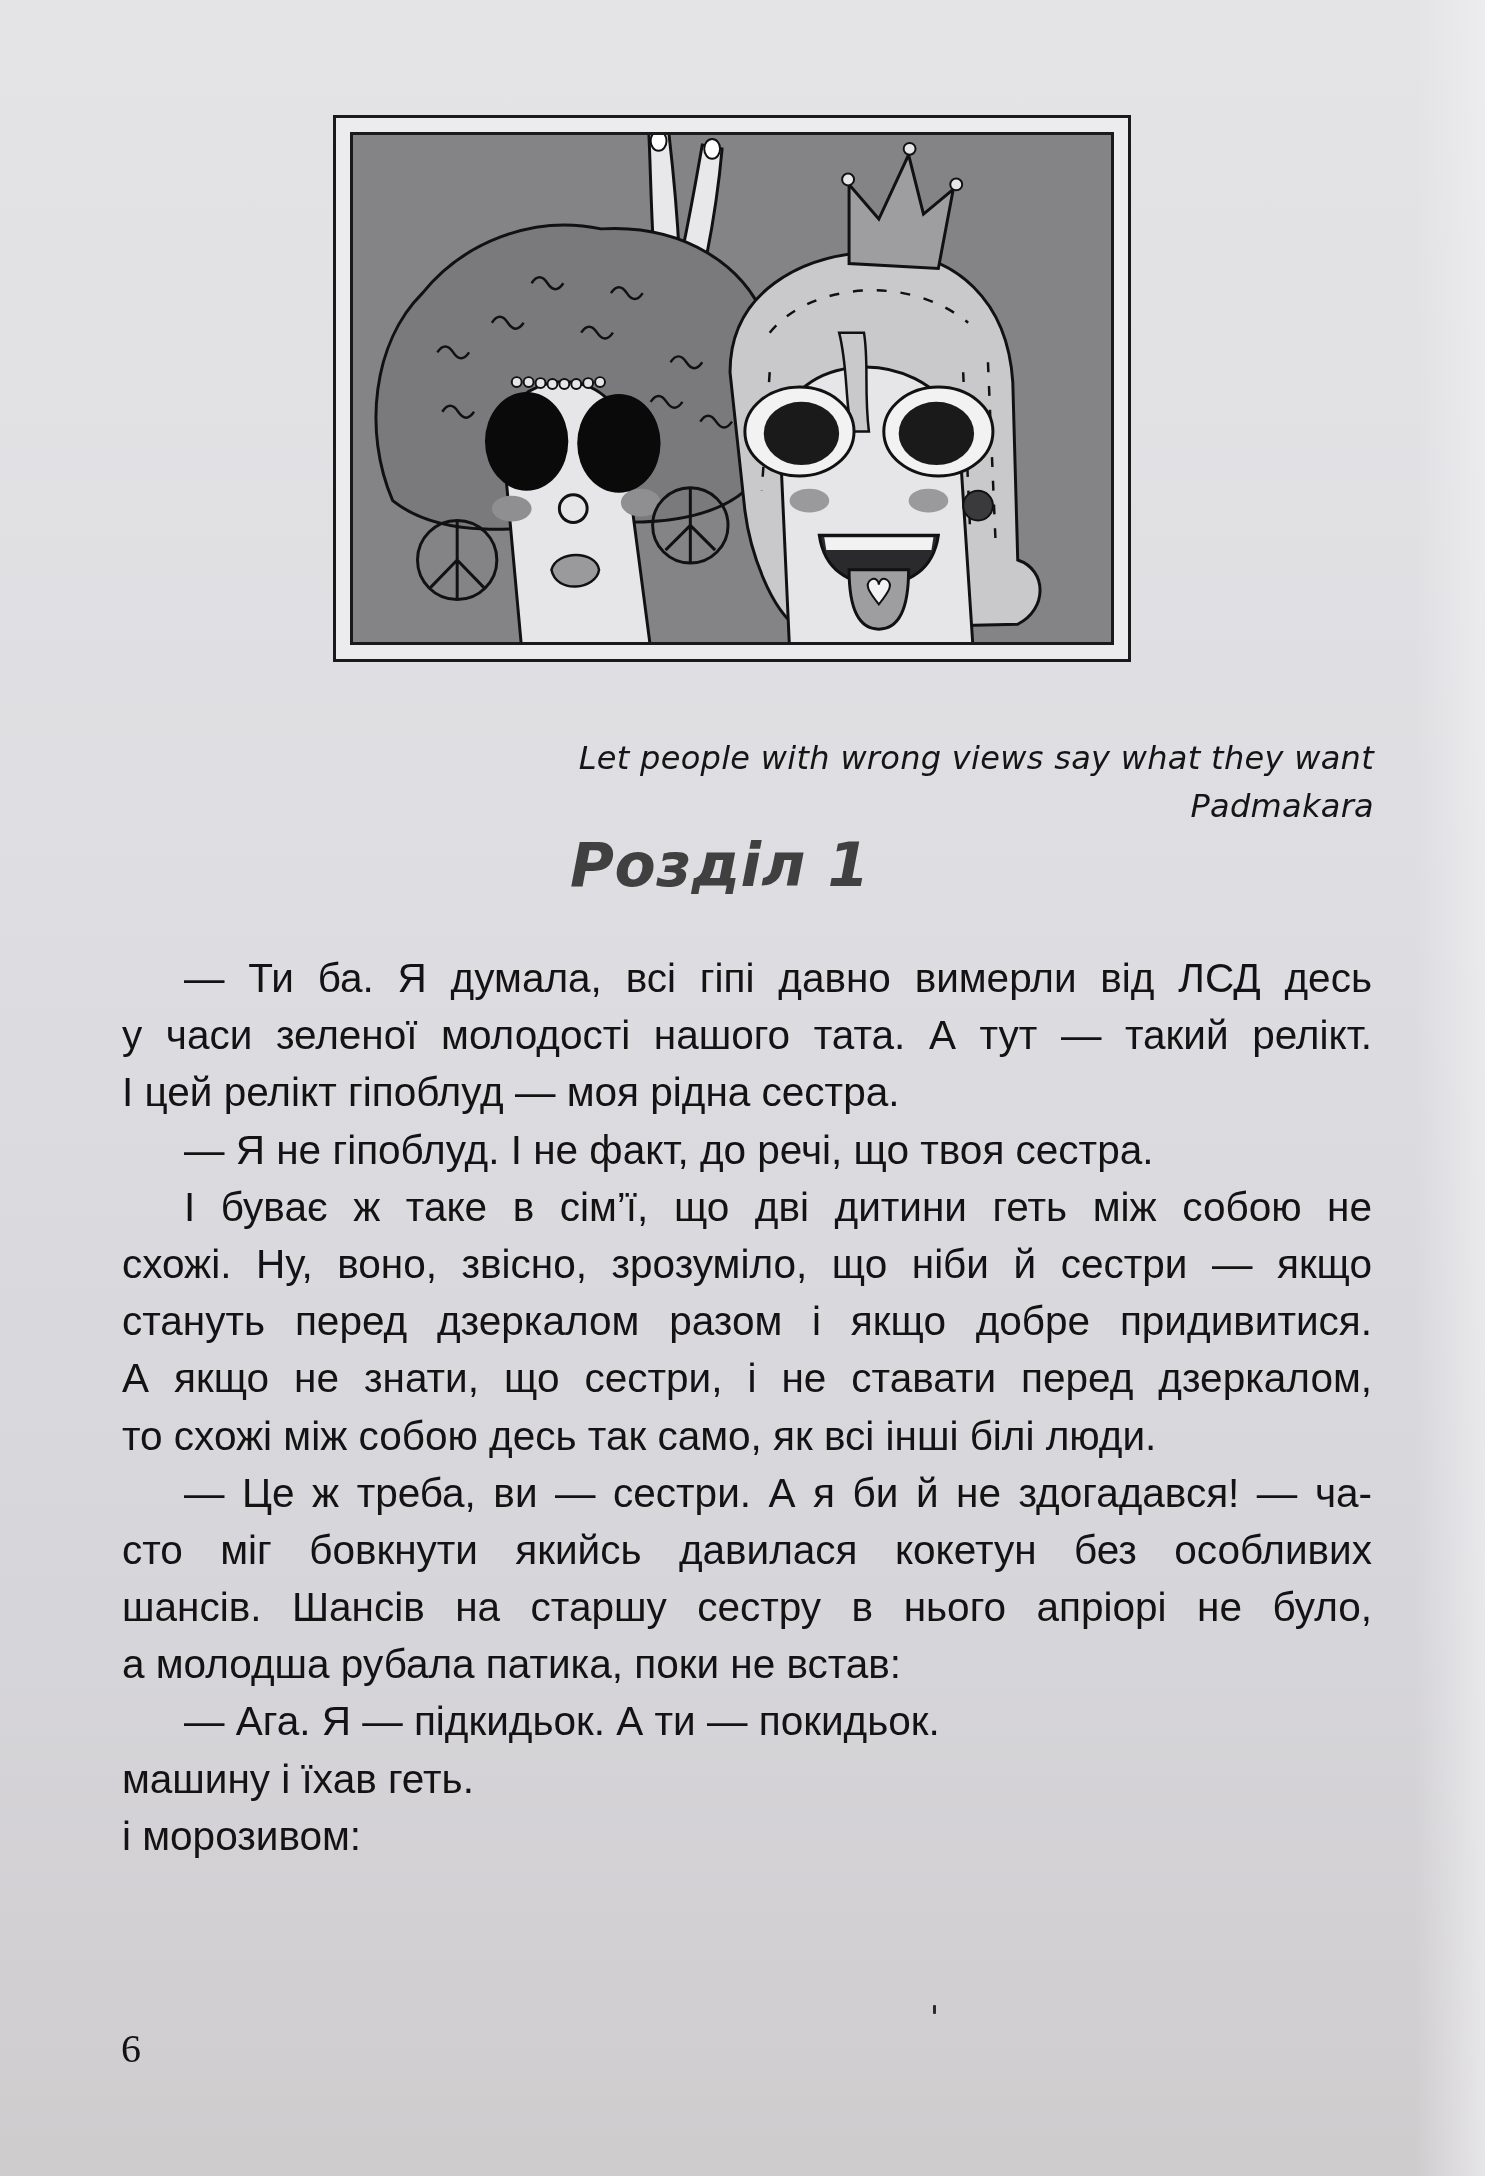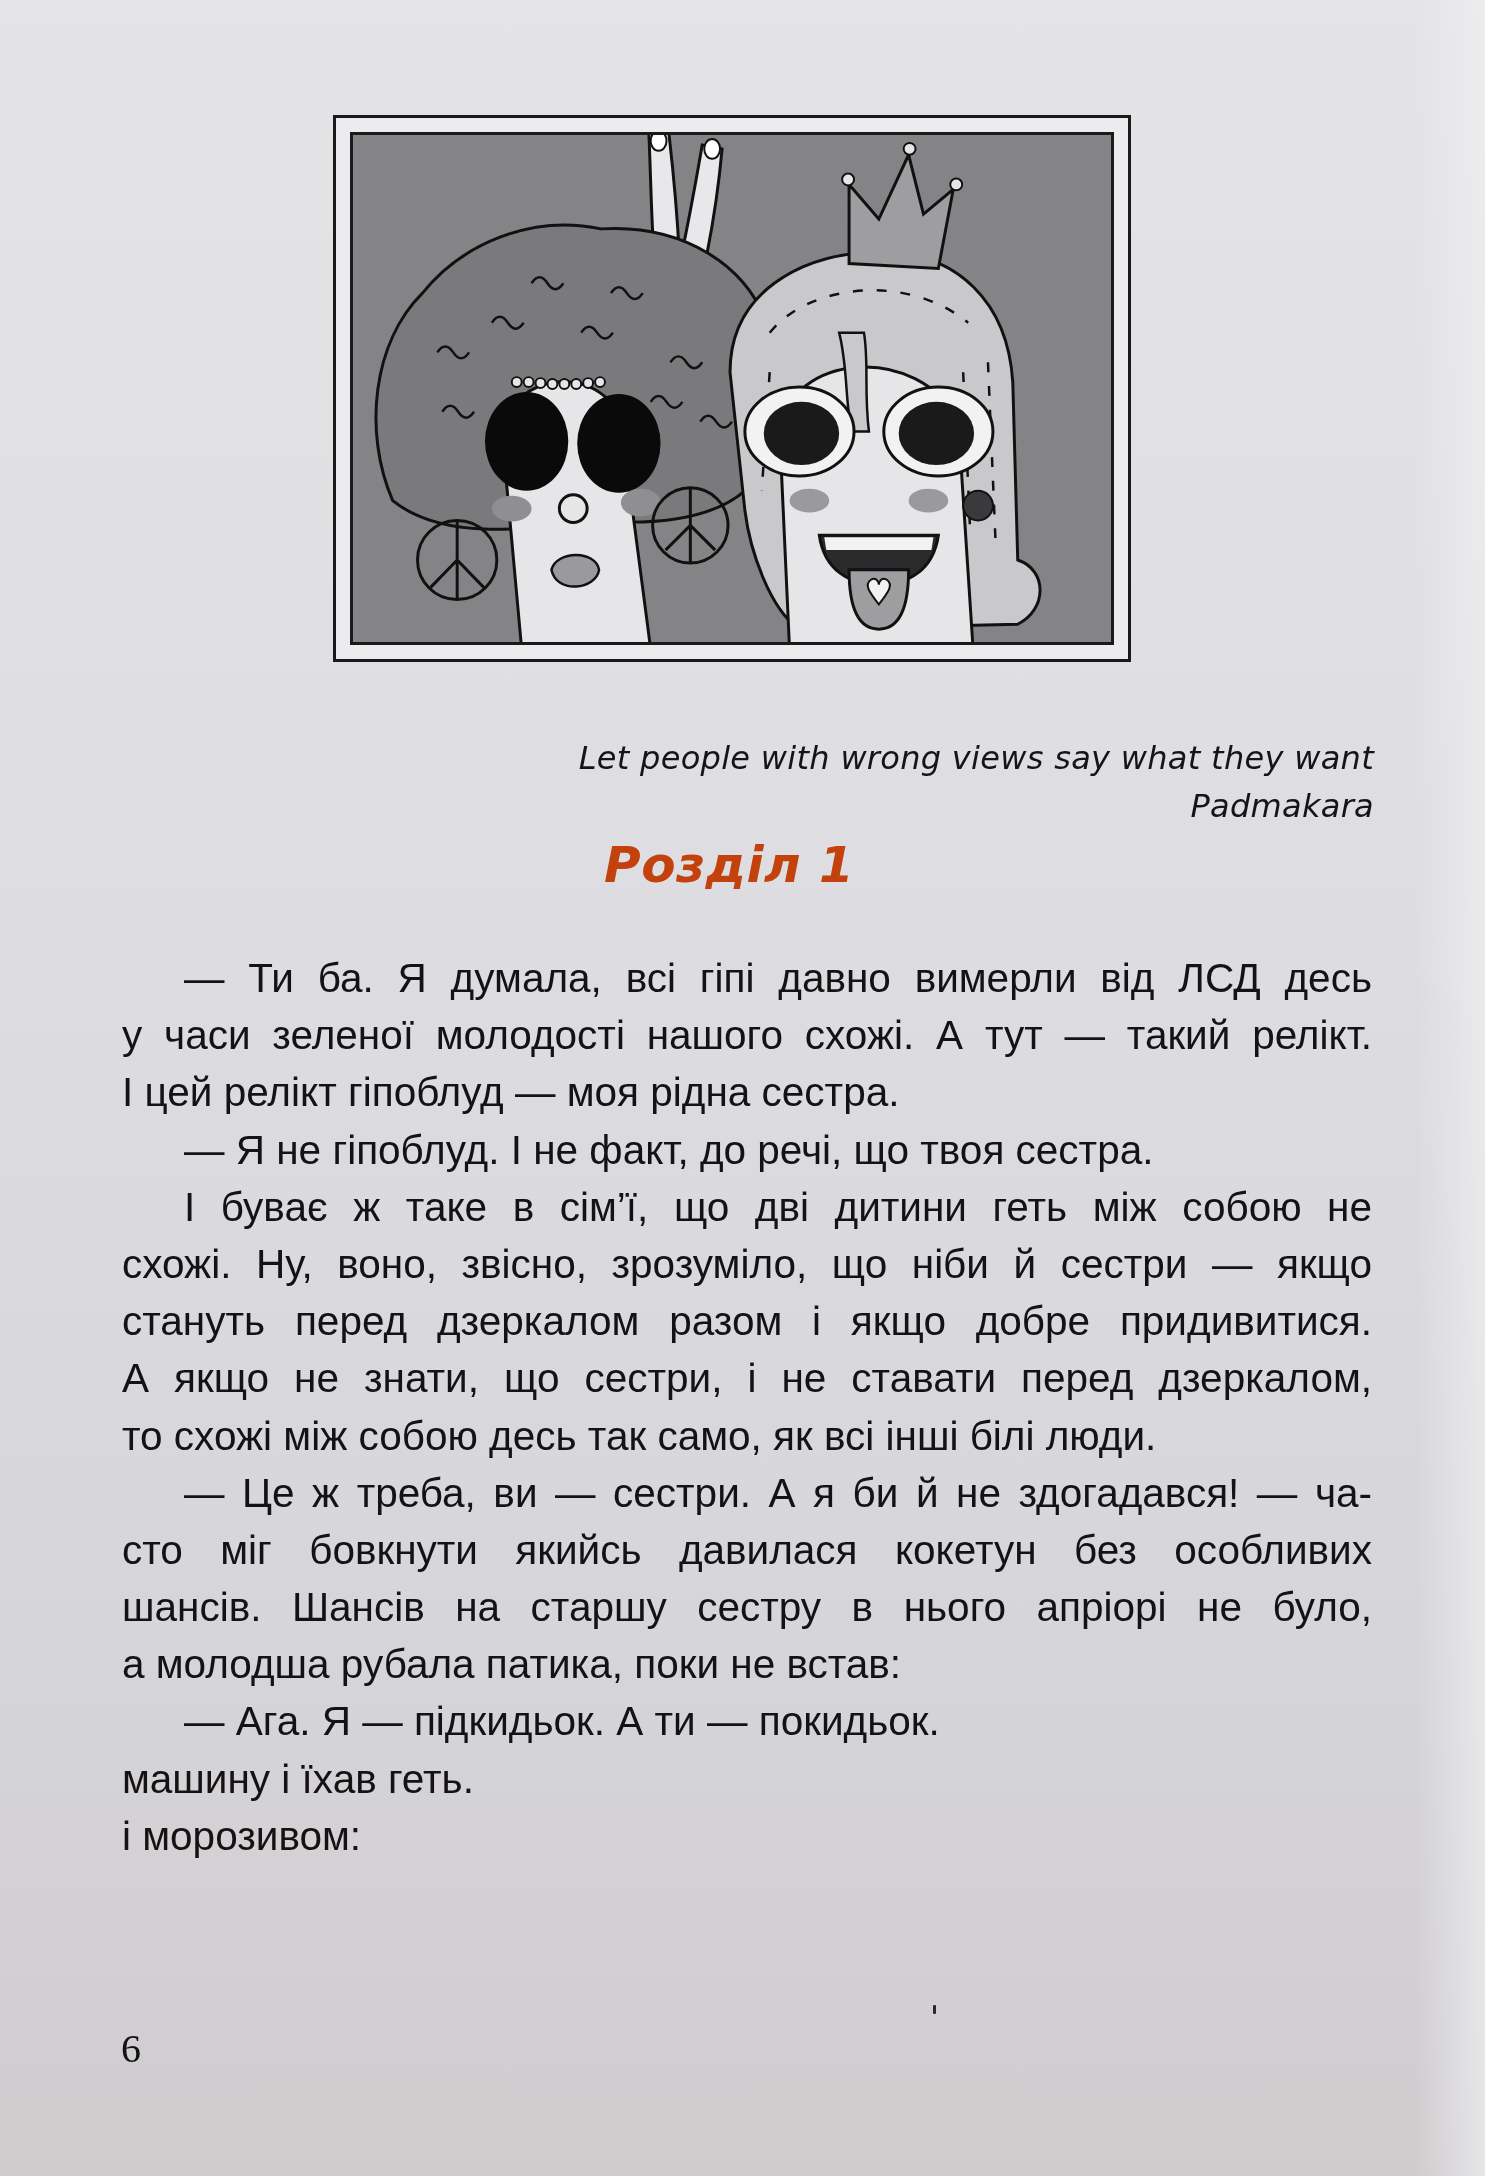--- a/index.html
+++ b/index.html
@@ -59,28 +59,28 @@
       letter-spacing: 0.3px;
       margin-top: 32px;
     }
     .epigraph .author {
       display: block;
     }
 
     
     .chapter-title {
       position: absolute;
-      left: 604px;
+      left: 570px;
       top: 835px;
       font-family: "DejaVu Sans", sans-serif;
       font-style: italic;
       font-weight: bold;
-      font-size: 50px;
+      font-size: 60px;
       line-height: 60px;
-      color: #c2410c;
+      color: #404040;
       letter-spacing: 0.5px;
     }
 
     
     .body-text {
       position: absolute;
       left: 122px;
       top: 950px;
       width: 1250px;
       font-family: Liberation Sans, sans-serif;
@@ -212,21 +212,21 @@
 
 <div class="epigraph">
   <span class="quote">Let people with wrong views say what they want</span>
   <span class="author">Padmakara</span>
 </div>
 
 <div class="chapter-title">Розділ 1</div>
 
 <div class="body-text">
   <span class="line indent">— Ти ба. Я думала, всі гіпі давно вимерли від ЛСД десь</span>
-  <span class="line">у часи зеленої молодості нашого схожі. А тут — такий релікт.</span>
+  <span class="line">у часи зеленої молодості нашого тата. А тут — такий релікт.</span>
   <span class="line last">І цей релікт гіпоблуд — моя рідна сестра.</span>
   <span class="line indent last">— Я не гіпоблуд. І не факт, до речі, що твоя сестра.</span>
   <span class="line indent">І буває ж таке в сім’ї, що дві дитини геть між собою не</span>
   <span class="line">схожі. Ну, воно, звісно, зрозуміло, що ніби й сестри — якщо</span>
   <span class="line">стануть перед дзеркалом разом і якщо добре придивитися.</span>
   <span class="line">А якщо не знати, що сестри, і не ставати перед дзеркалом,</span>
   <span class="line last">то схожі між собою десь так само, як всі інші білі люди.</span>
   <span class="line indent">— Це ж треба, ви — сестри. А я би й не здогадався! — ча-</span>
   <span class="line">сто міг бовкнути якийсь давилася кокетун без особливих</span>
   <span class="line">шансів. Шансів на старшу сестру в нього апріорі не було,</span>

